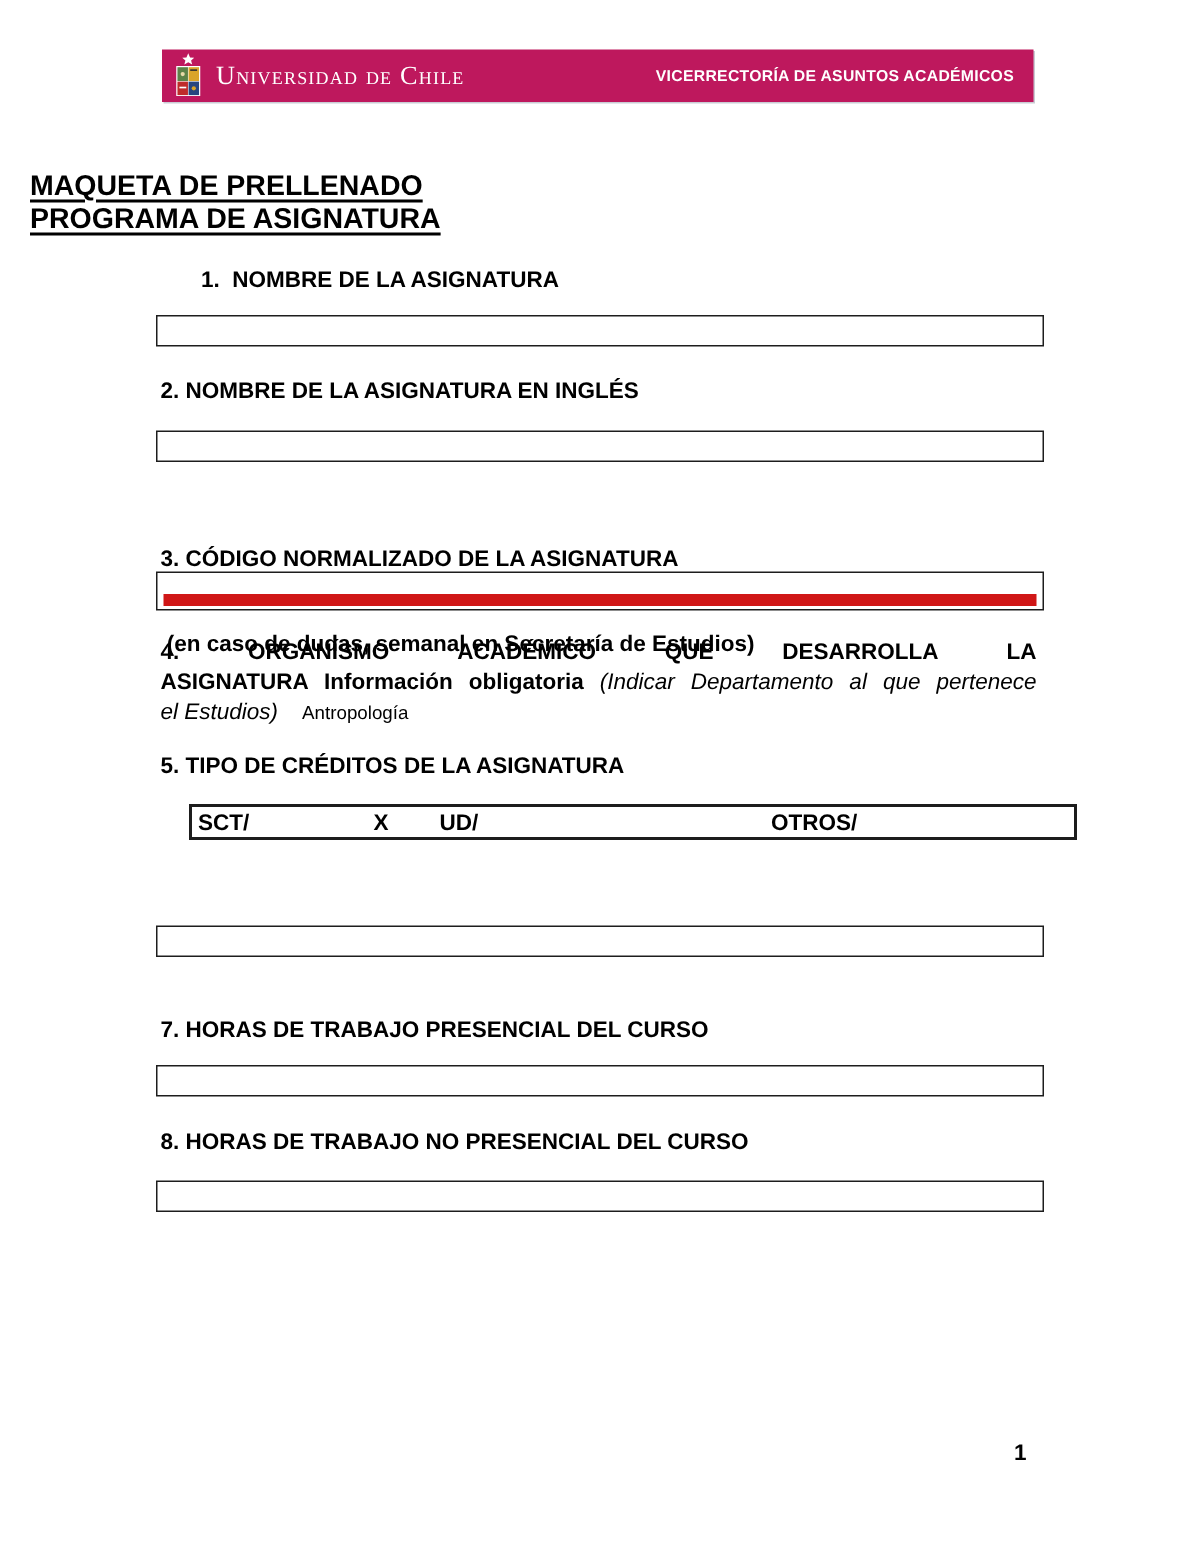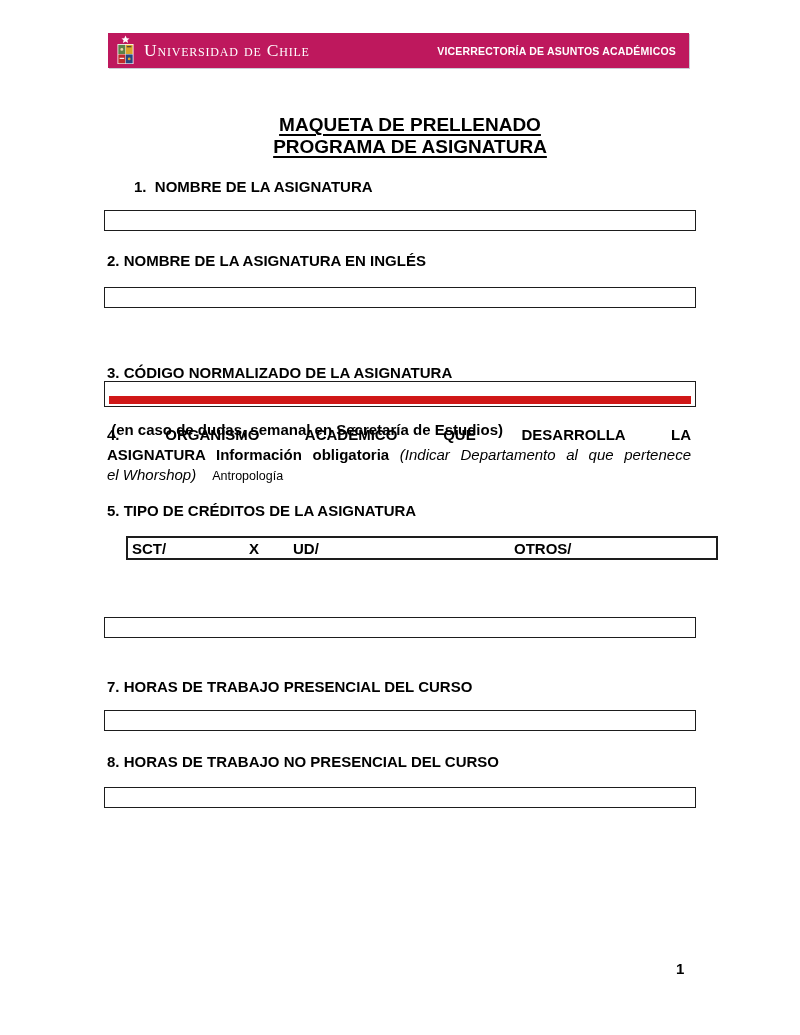--- a/index.html
+++ b/index.html
@@ -11,21 +11,21 @@
   
   .banner { position:absolute; left:108px; top:33px; width:581px; height:35px;
             background:#be185d; display:flex; align-items:center; box-shadow:1px 1px 0 #c9ccd4; }
   .logo { margin-left:7px; width:21px; height:31px; flex:0 0 auto; }
   .univ-name { margin-left:8px; color:#ffffff; font-family:"Liberation Serif",serif;
                font-variant:small-caps; font-size:17.5px; letter-spacing:0.8px; white-space:nowrap; }
   .vice { margin-left:auto; padding-right:13px; color:#ffffff; font-weight:bold;
           font-size:10.5px; letter-spacing:0.2px; white-space:nowrap; }
 
   
-  .title { position:absolute; left:0; top:114px; width:800px; text-align:center;
+  .title { position:absolute; left:0; top:114px; width:800px; text-align:left;
            font-weight:bold; font-size:19px; line-height:22px;padding-left:20px; }
   .title .tline { text-decoration:underline; text-decoration-thickness:2px; text-underline-offset:3px; }
 
   
   .h { position:absolute; left:107px; font-weight:bold; font-size:15px; line-height:19px; white-space:pre; }
   .h1 { left:134px; top:177px; }
   .h2 { top:251px; }
   .h3 { top:325px; }
   .h5 { top:501px; }
   .h6 { top:580px; }
@@ -107,21 +107,21 @@
     <div>3. CÓDIGO NORMALIZADO DE LA ASIGNATURA</div>
     <div> (en caso de dudas, semanal en Secretaría de Estudios)</div>
   </div>
   <div class="box box3">
     <span></span>
     <div class="redbar"></div>
   </div>
 
   <div class="p4line p4l1">4. ORGANÍSMO ACADÉMICO QUE DESARROLLA LA</div>
   <div class="p4line p4l2"><span class="bold">ASIGNATURA Información obligatoria </span><span class="ital">(Indicar Departamento al que pertenece</span></div>
-  <div class="p4line p4l3"><span class="ital">el Whorshop)</span><span class="small-val">Antropología</span></div>
+  <div class="p4line p4l3"><span class="ital">el Estudios)</span><span class="small-val">Antropología</span></div>
 
   <div class="h h5">5. TIPO DE CRÉDITOS DE LA ASIGNATURA</div>
   <div class="box box5">
     <span class="credlabel lab-sct">SCT/</span>
     <span class="credlabel lab-x">X</span>
     <span class="credlabel lab-ud">UD/</span>
     <span class="credlabel lab-otros">OTROS/</span>
   </div>
 
   <div class="box box6">

